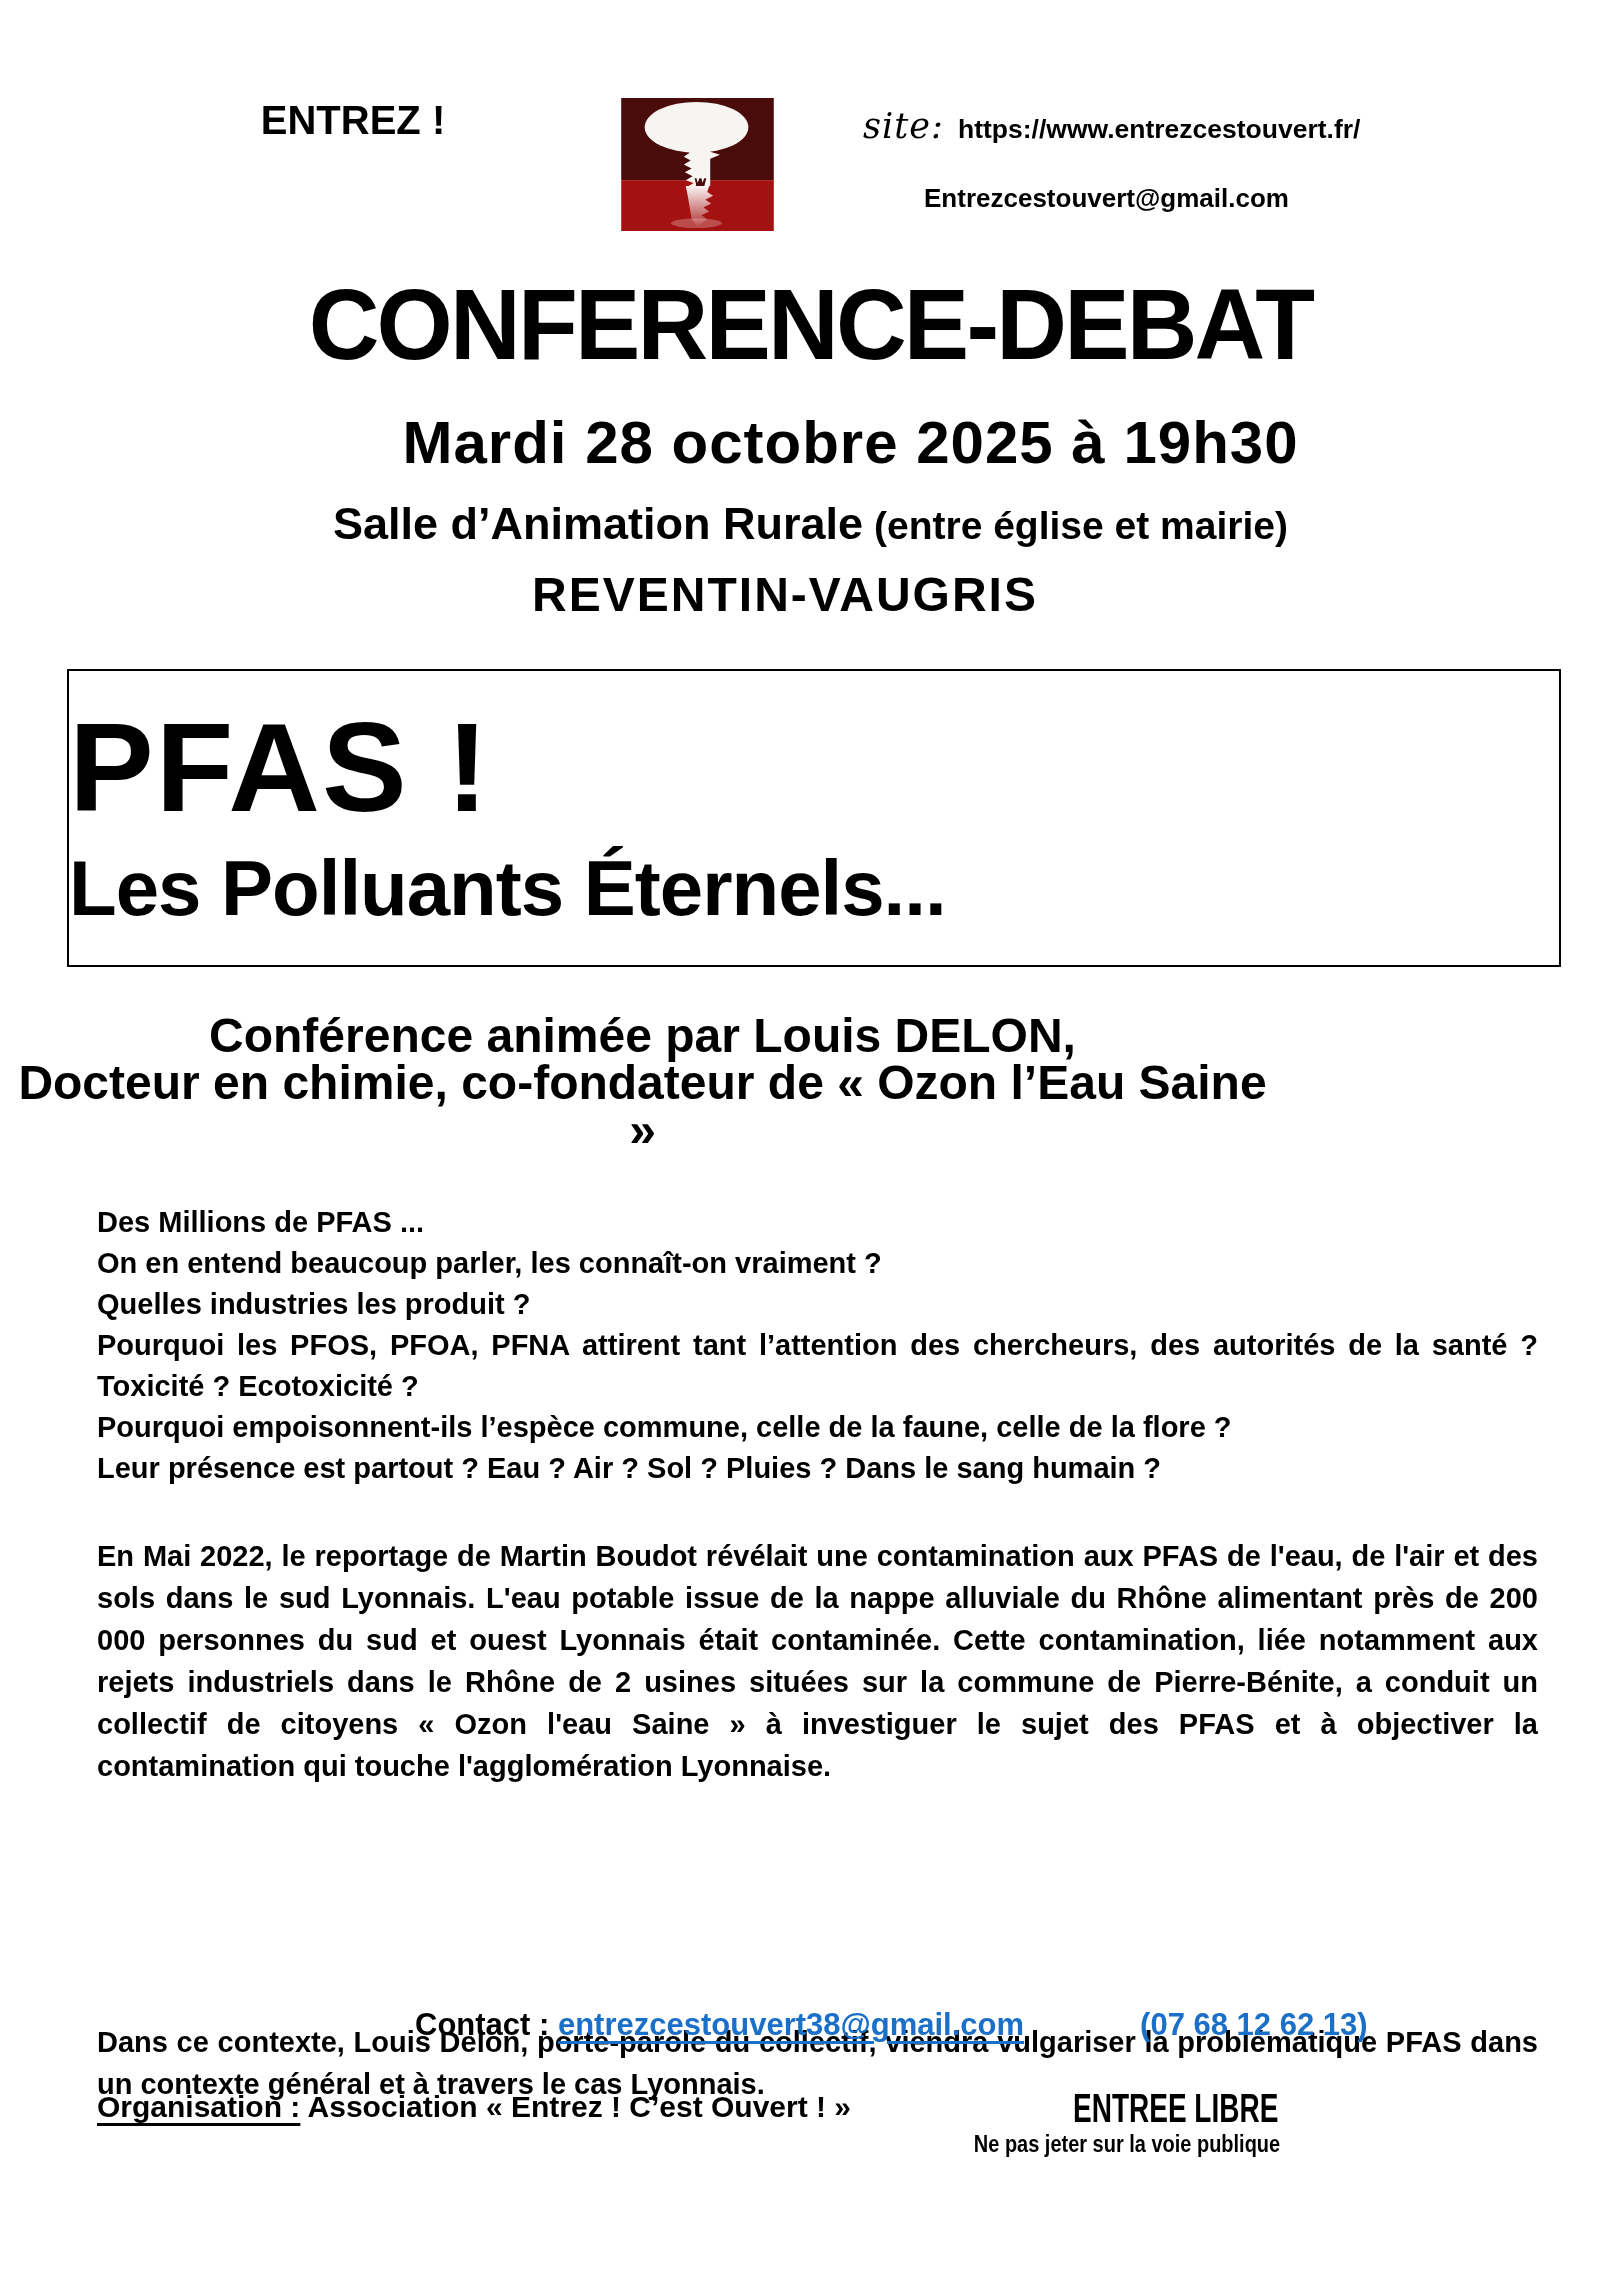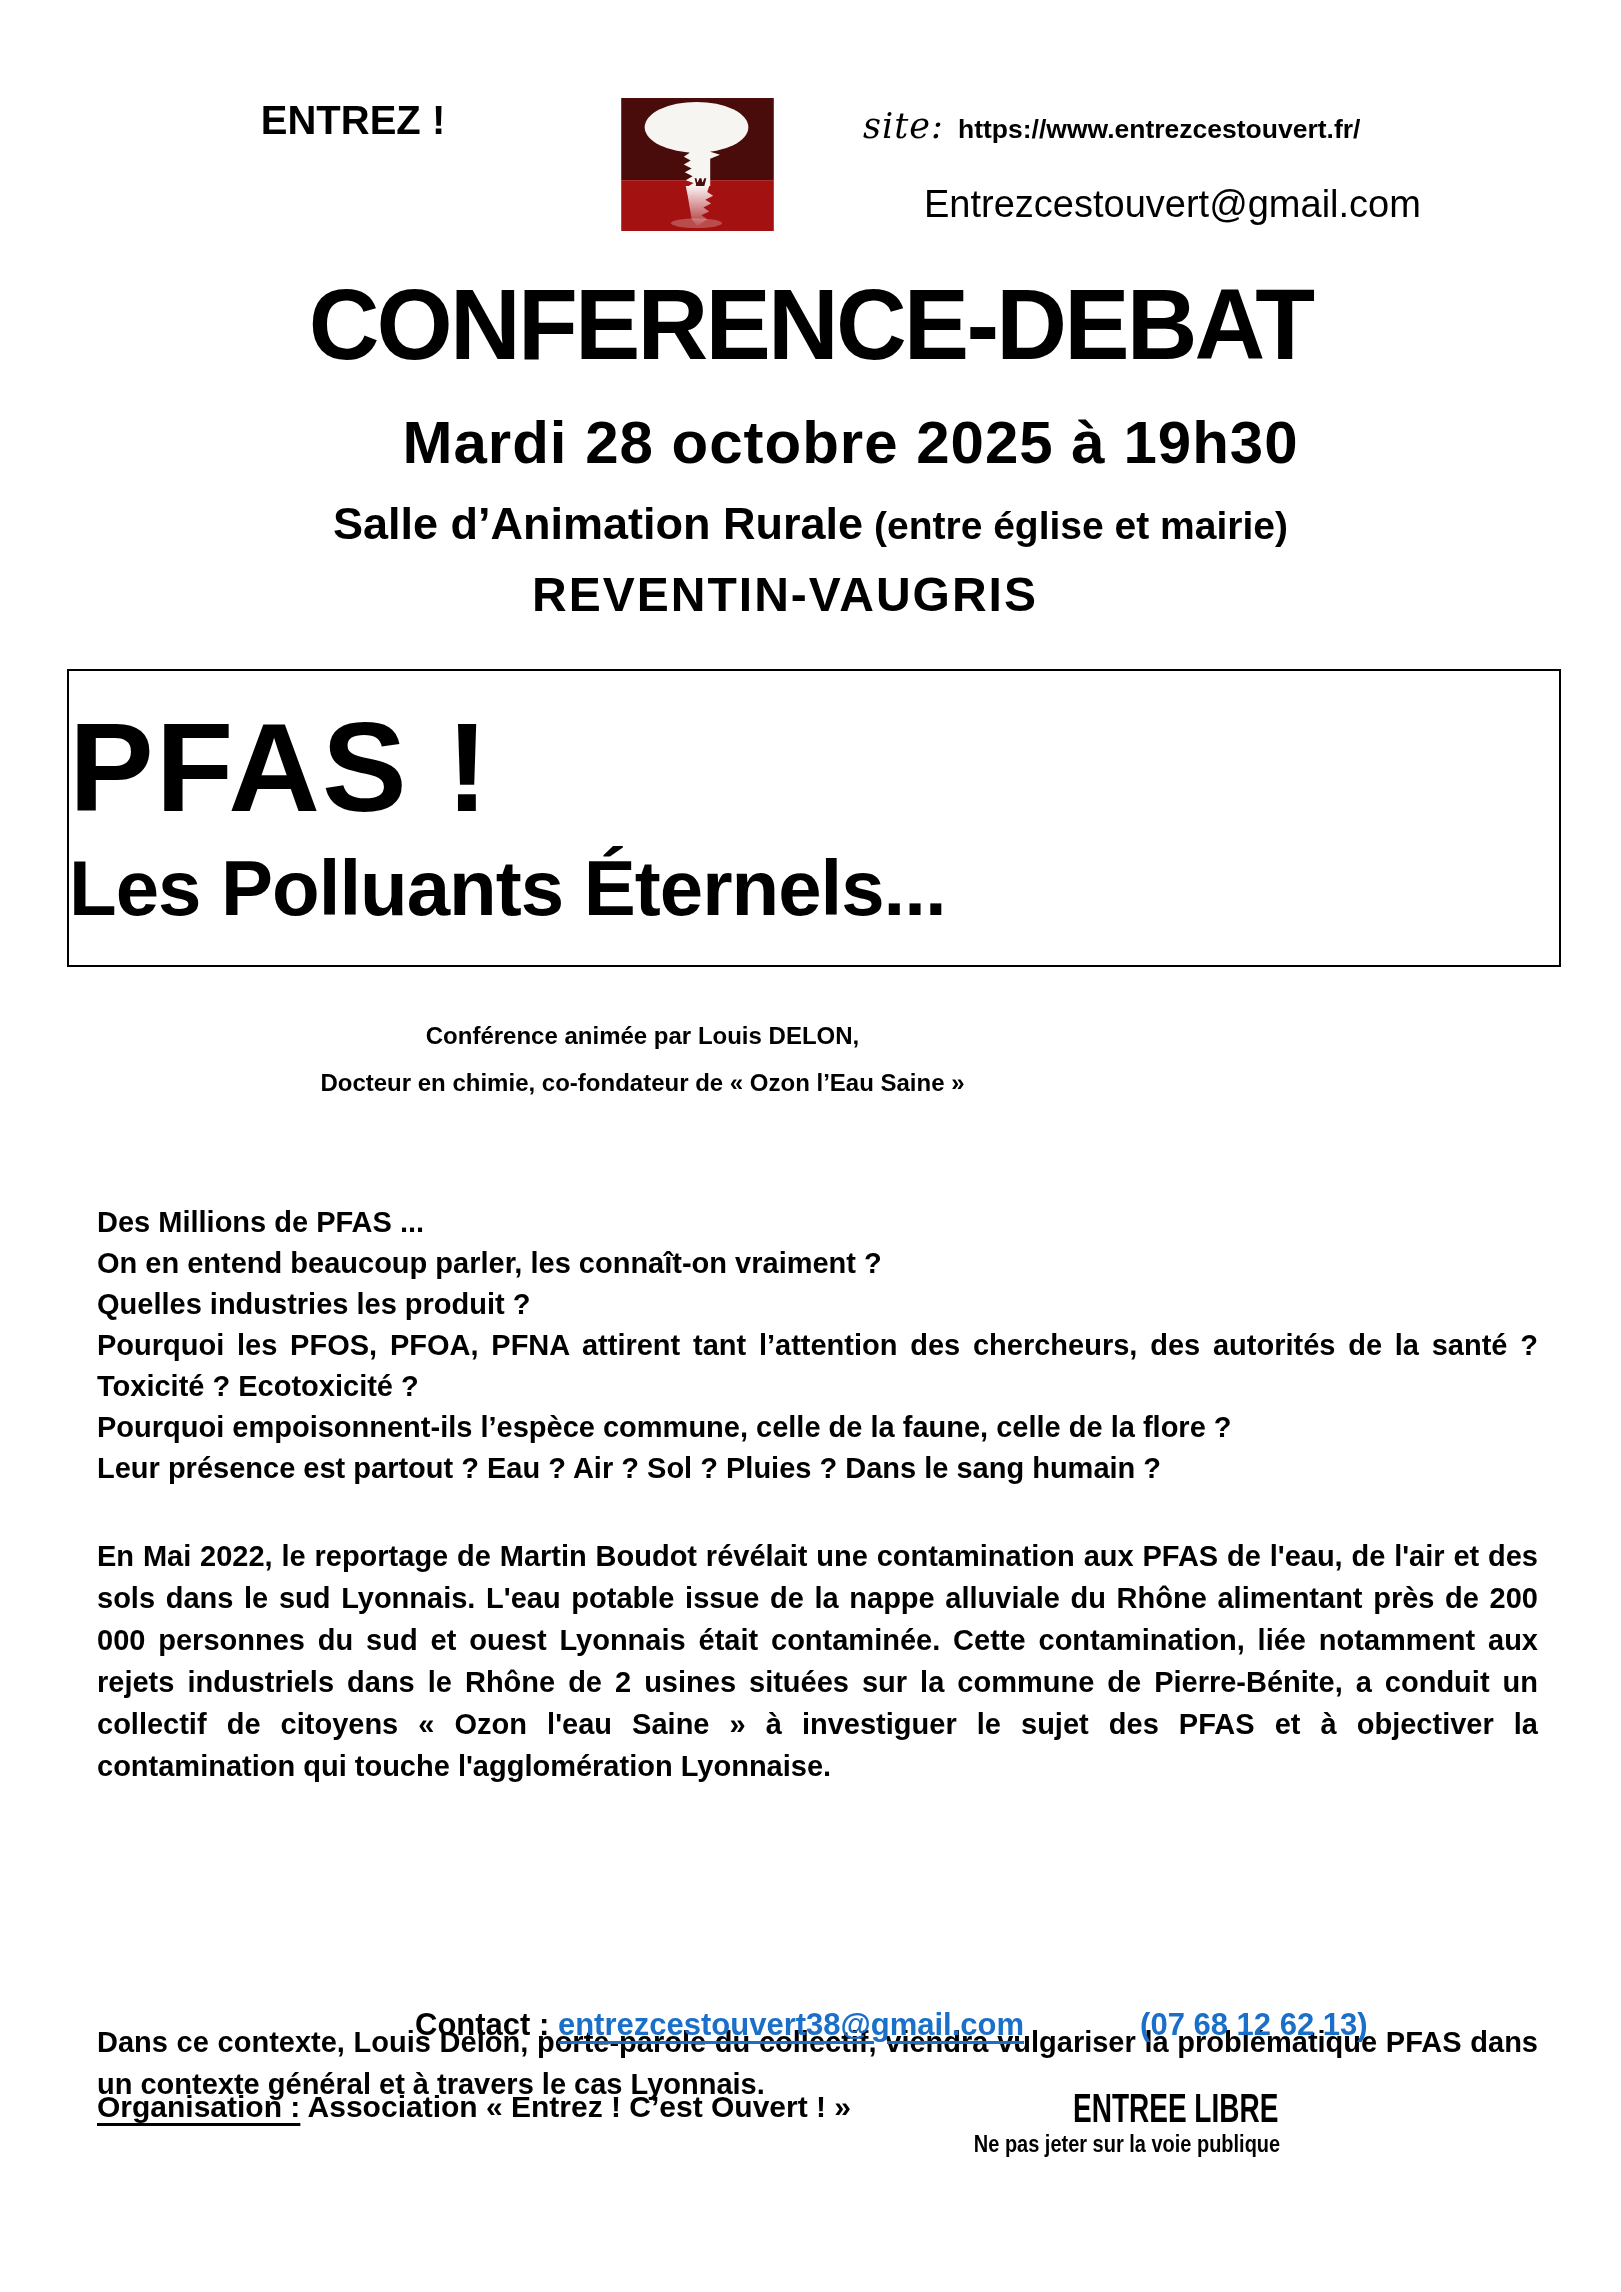--- a/index.html
+++ b/index.html
@@ -27,21 +27,21 @@
   .logo-box { left:621px; top:98px; width:153px; height:133px; }
 
   .site-block { left:863px; top:106px; width:568px; }
   .site-row { white-space:nowrap; }
   .site-label {
     font-family:"DejaVu Serif","Liberation Serif",serif;
     font-style:italic; font-size:35px; font-weight:normal;
     letter-spacing:1px;
   }
   .site-url { font-size:26.5px; font-weight:bold; margin-left:9.8px; }
-  .mail-row { margin-top:37px; padding-left:61px; font-size:38px; font-weight:normal; }
+  .mail-row { margin-top:37px; padding-left:61px; font-size:26px; font-weight:bold; }
 
   
   .conf-title {
     left:0; top:267px; width:1621px;
     text-align:center;
     font-size:101px; font-weight:bold;
     letter-spacing:-2.9px;
     transform:scaleX(0.97); transform-origin:center;
     white-space:nowrap;
   }
@@ -85,21 +85,21 @@
     margin-top:17.6px;
     font-size:78px; font-weight:bold;
     letter-spacing:-1px;
     line-height:1.0;
   }
 
   
   .speaker {
     left:0; top:1012px; width:1285px;
     text-align:center;
-    font-size:24px; font-weight:bold;
+    font-size:48px; font-weight:bold;
     line-height:47px;
   }
 
   
   .questions {
     left:97px; top:1202px; width:1441px;
     font-size:29px; font-weight:bold;
     line-height:41px;
     text-align:justify;
   }

